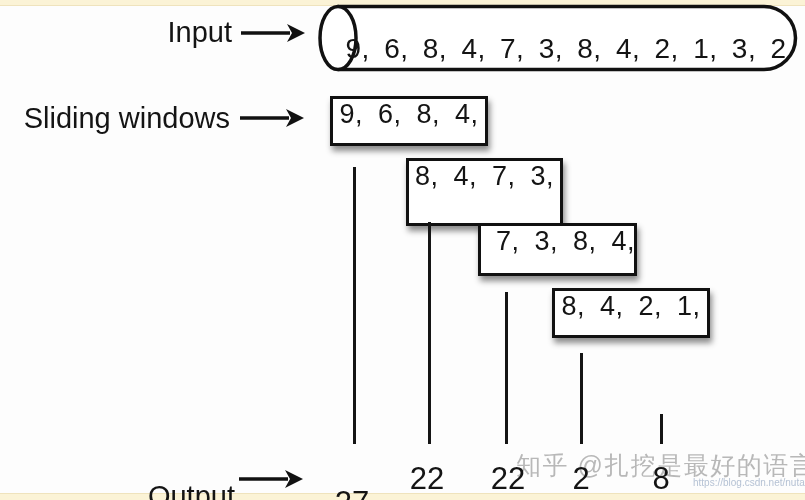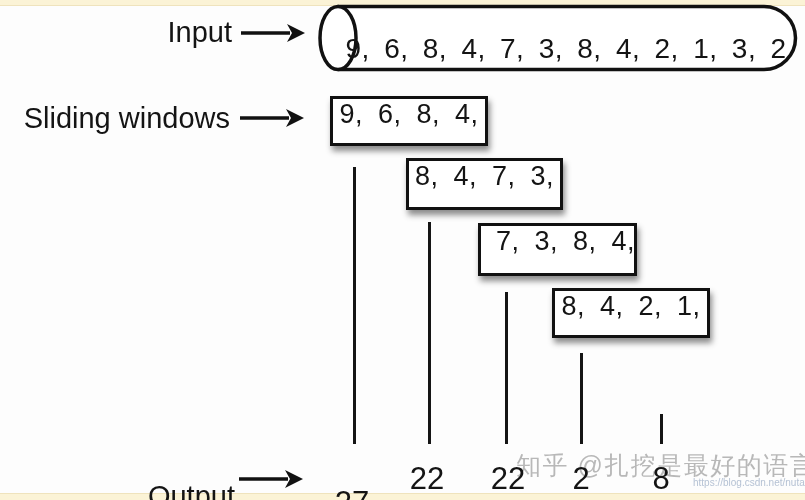--- a/index.html
+++ b/index.html
@@ -111,21 +111,21 @@
 
   <div class="label" style="left:0px;top:103px;width:230px;">Sliding windows</div>
   <svg class="arrow" style="left:239px;top:107px;" width="66" height="22" viewBox="0 0 66 22">
     <line x1="1" y1="11" x2="50" y2="11" stroke="#111" stroke-width="3.5"></line>
     <path d="M47,2 L65,11 L47,20 L52,11 Z" fill="#111"></path>
   </svg>
 
   <div class="win-box" style="left:330px;top:96px;width:158px;height:50px;">
     <span>9, 6, 8, 4,</span>
   </div>
-  <div class="win-box" style="left:406px;top:158px;width:157px;height:52px;">
+  <div class="win-box" style="left:406px;top:158px;width:157px;height:68px;">
     <span>8, 4, 7, 3,</span>
   </div>
   <div class="win-box" style="left:478px;top:223px;width:159px;height:53px;padding-left:16px;">
     <span>7, 3, 8, 4,</span>
   </div>
   <div class="win-box" style="left:552px;top:288px;width:158px;height:50px;">
     <span>8, 4, 2, 1,</span>
   </div>
 
   <div class="vline" style="left:353px;top:167px;height:277px;"></div>

